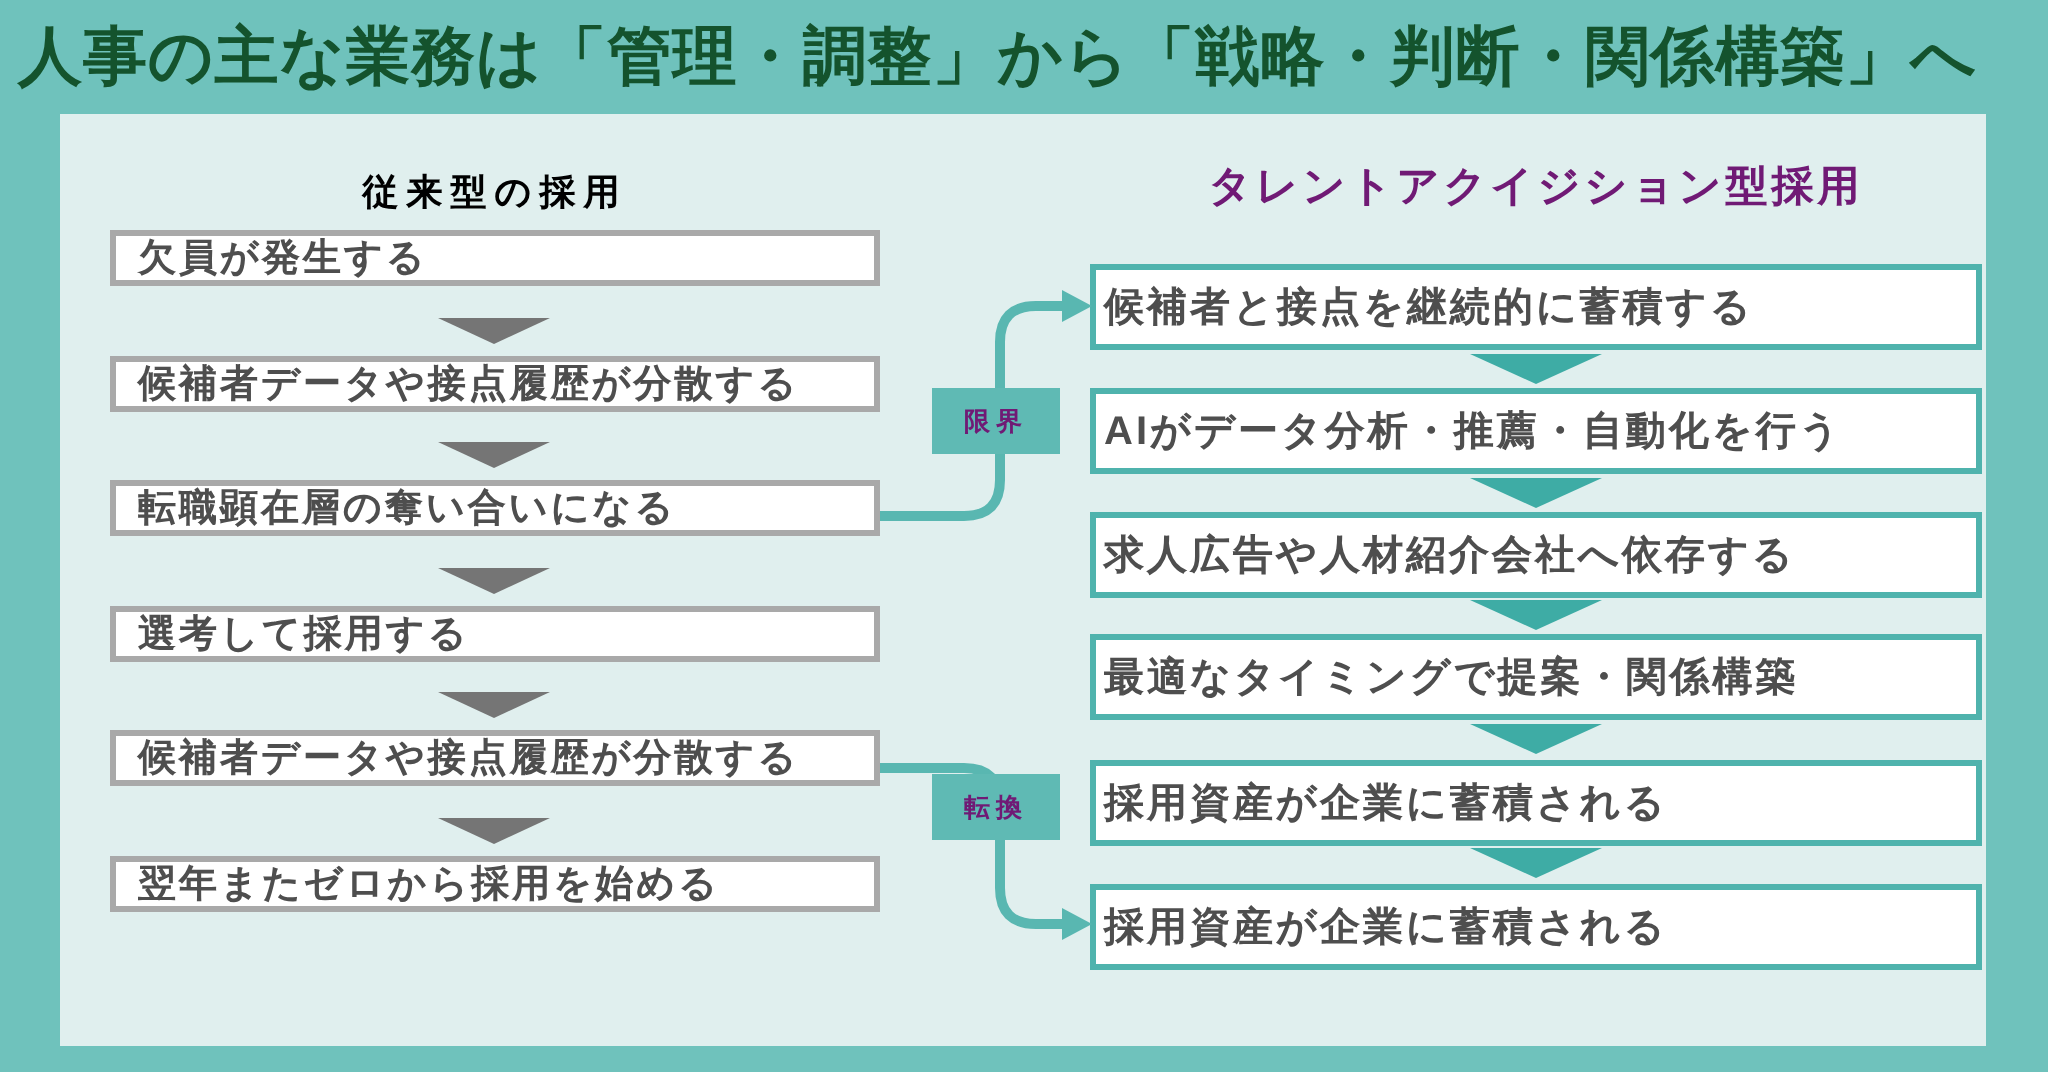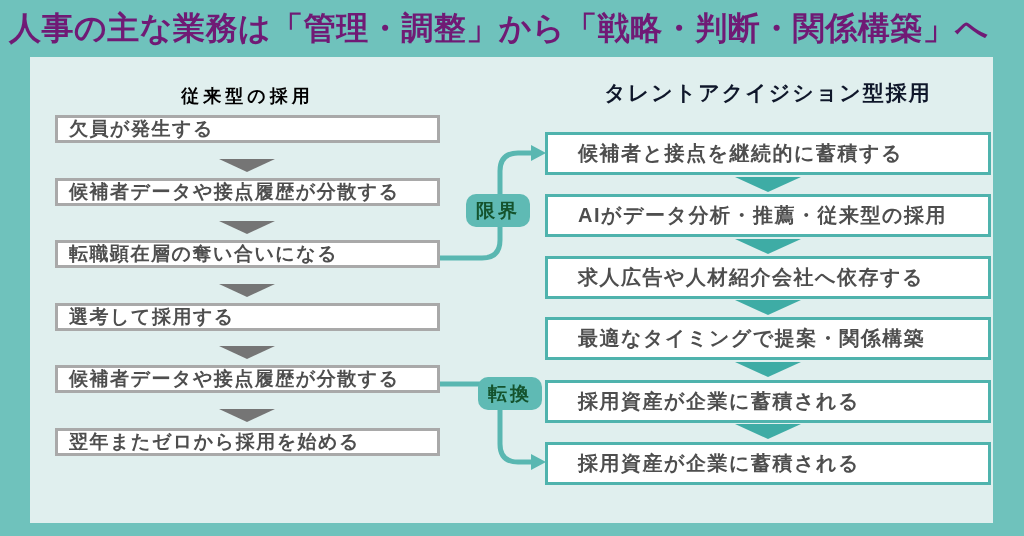--- a/index.html
+++ b/index.html
@@ -4,72 +4,72 @@
 <style>
   html,body { margin:0; padding:0; }
   body {
     width:1024px; height:536px;
     position:relative; overflow:hidden;
     background:#6fc2bc;
     font-family:"Liberation Sans", sans-serif;
   }
   .title {
     position:absolute; left:9px; top:7px;
-    font-size:32px; font-weight:bold; color:#701a75;
+    font-size:32px; font-weight:bold; color:#14532d;
     letter-spacing:0.5px; white-space:nowrap;
   }
   .panel {
     position:absolute; left:30px; top:57px;
     width:963px; height:466px;
     background:#e0efee;
   }
   .col-header-left {
     position:absolute; left:55px; top:84px; width:385px;
     text-align:center; font-size:18px; font-weight:bold;
     color:#000000; letter-spacing:4px;
   }
   .col-header-right {
     position:absolute; left:545px; top:79px; width:446px;
     text-align:center; font-size:21px; font-weight:bold;
-    color:#0f172a; letter-spacing:2px; white-space:nowrap;
+    color:#701a75; letter-spacing:2px; white-space:nowrap;
   }
   .lbox {
     position:absolute; left:55px; width:385px; height:28px;
     background:#ffffff; border:3px solid #a9a9a9; box-sizing:border-box;
     display:flex; align-items:center; padding-left:11px;
     font-size:19px; font-weight:bold; color:#4e4e4e;
     letter-spacing:1.5px; white-space:nowrap;
   }
   .rbox {
     position:absolute; left:545px; width:446px; height:43px;
     background:#ffffff; border:3px solid #4fb3ad; box-sizing:border-box;
-    display:flex; align-items:center; padding-left:30px;
+    display:flex; align-items:center; padding-left:4px;
     font-size:20px; font-weight:bold; color:#4e4e4e;
     letter-spacing:1.5px; white-space:nowrap;
   }
   .garrow {
     position:absolute; left:219px; width:0; height:0;
     border-left:28px solid transparent;
     border-right:28px solid transparent;
     border-top:13px solid #757575;
   }
   .tarrow {
     position:absolute; left:735px; width:0; height:0;
     border-left:33px solid transparent;
     border-right:33px solid transparent;
     border-top:15px solid #3eaca5;
   }
   .badge {
     position:absolute; width:64px; height:33px;
-    background:#5fbab4; border-radius:10px;
+    background:#5fbab4; border-radius:0;
     display:flex; align-items:center; justify-content:center;
-    color:#14532d; font-size:19px; font-weight:bold; letter-spacing:3px;
+    color:#701a75; font-size:13px; font-weight:bold; letter-spacing:3px;
   }
   .badge-limit { left:466px; top:194px; }
-  .badge-conv  { left:466px; top:377px;margin-left:12px; }
+  .badge-conv  { left:466px; top:387px; }
   svg.connectors {
     position:absolute; left:0; top:0;
     pointer-events:none;
   }
 </style>
 </head>
 <body>
 
 <div class="title">人事の主な業務は「管理・調整」から「戦略・判断・関係構築」へ</div>
 
@@ -85,21 +85,21 @@
 <div class="lbox" style="top:240px">転職顕在層の奪い合いになる</div>
 <div class="garrow" style="top:284px"></div>
 <div class="lbox" style="top:303px">選考して採用する</div>
 <div class="garrow" style="top:346px"></div>
 <div class="lbox" style="top:365px">候補者データや接点履歴が分散する</div>
 <div class="garrow" style="top:409px"></div>
 <div class="lbox" style="top:428px">翌年またゼロから採用を始める</div>
 
 <div class="rbox" style="top:132px">候補者と接点を継続的に蓄積する</div>
 <div class="tarrow" style="top:177px"></div>
-<div class="rbox" style="top:194px">AIがデータ分析・推薦・従来型の採用</div>
+<div class="rbox" style="top:194px">AIがデータ分析・推薦・自動化を行う</div>
 <div class="tarrow" style="top:239px"></div>
 <div class="rbox" style="top:256px">求人広告や人材紹介会社へ依存する</div>
 <div class="tarrow" style="top:300px"></div>
 <div class="rbox" style="top:317px">最適なタイミングで提案・関係構築</div>
 <div class="tarrow" style="top:362px"></div>
 <div class="rbox" style="top:380px">採用資産が企業に蓄積される</div>
 <div class="tarrow" style="top:424px"></div>
 <div class="rbox" style="top:442px">採用資産が企業に蓄積される</div>
 
 <svg class="connectors" width="1024" height="536" viewBox="0 0 1024 536">

